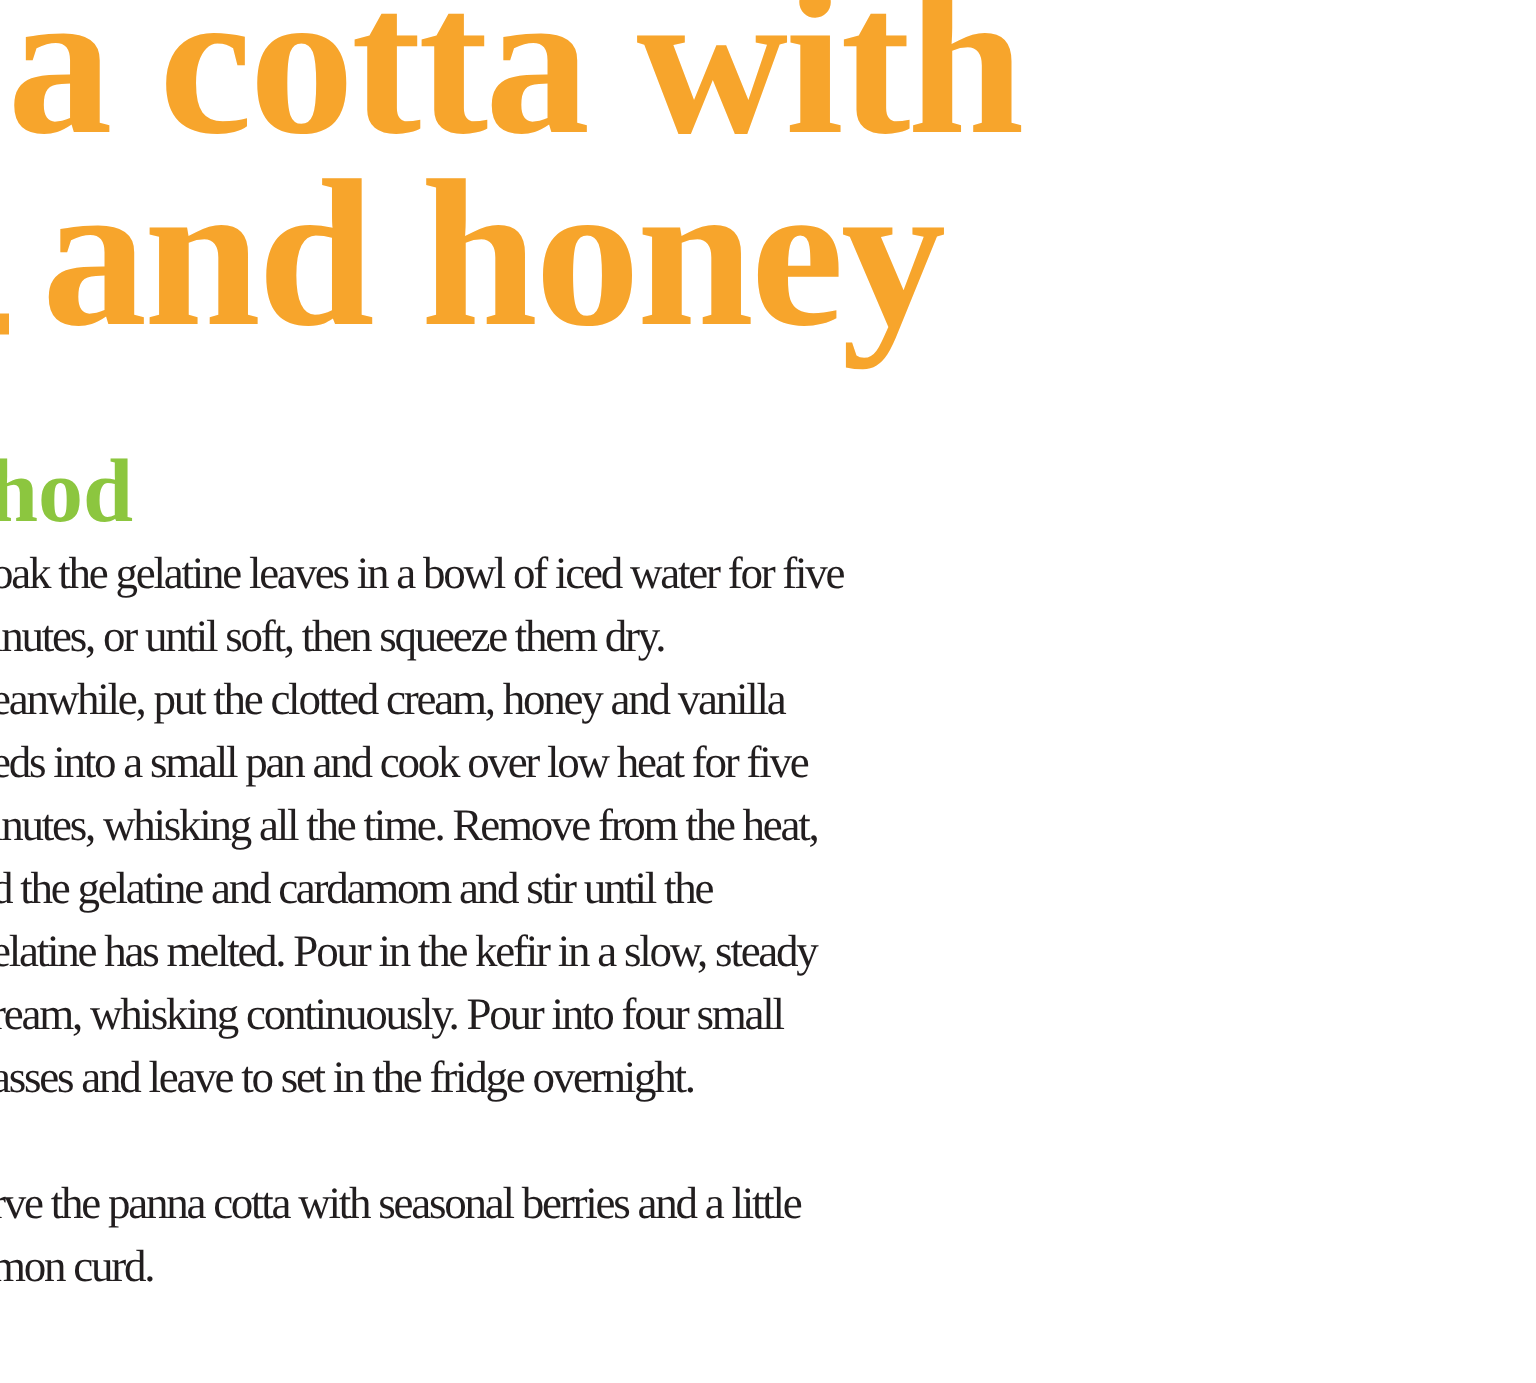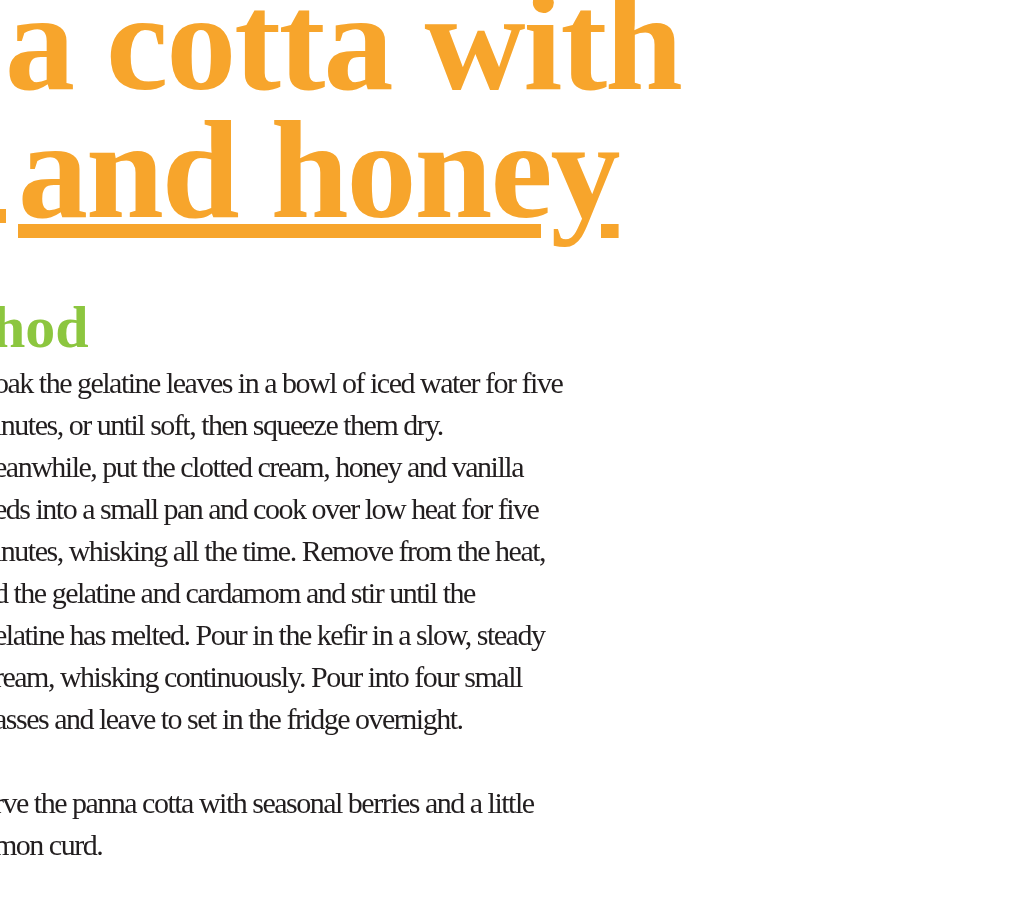--- a/index.html
+++ b/index.html
@@ -28,21 +28,21 @@
     top: -22px;
     left: 0;
     color: var(--title-orange);
     font-weight: bold;
     font-size: 140px;
     line-height: 128px;
     letter-spacing: -2px;
     white-space: nowrap;
   }
   .recipe-title .t-line1 { margin-left: 5px; }
-  .recipe-title .t-line2 { margin-left: 18px; text-decoration: underline; }
+  .recipe-title .t-line2 { margin-left: 28px; }
   .letter-fragment {
     position: absolute;
     left: 0;
     top: 209px;
     width: 6px;
     height: 14px;
     background: var(--title-orange);
   }
   .method-heading {
     position: absolute;

